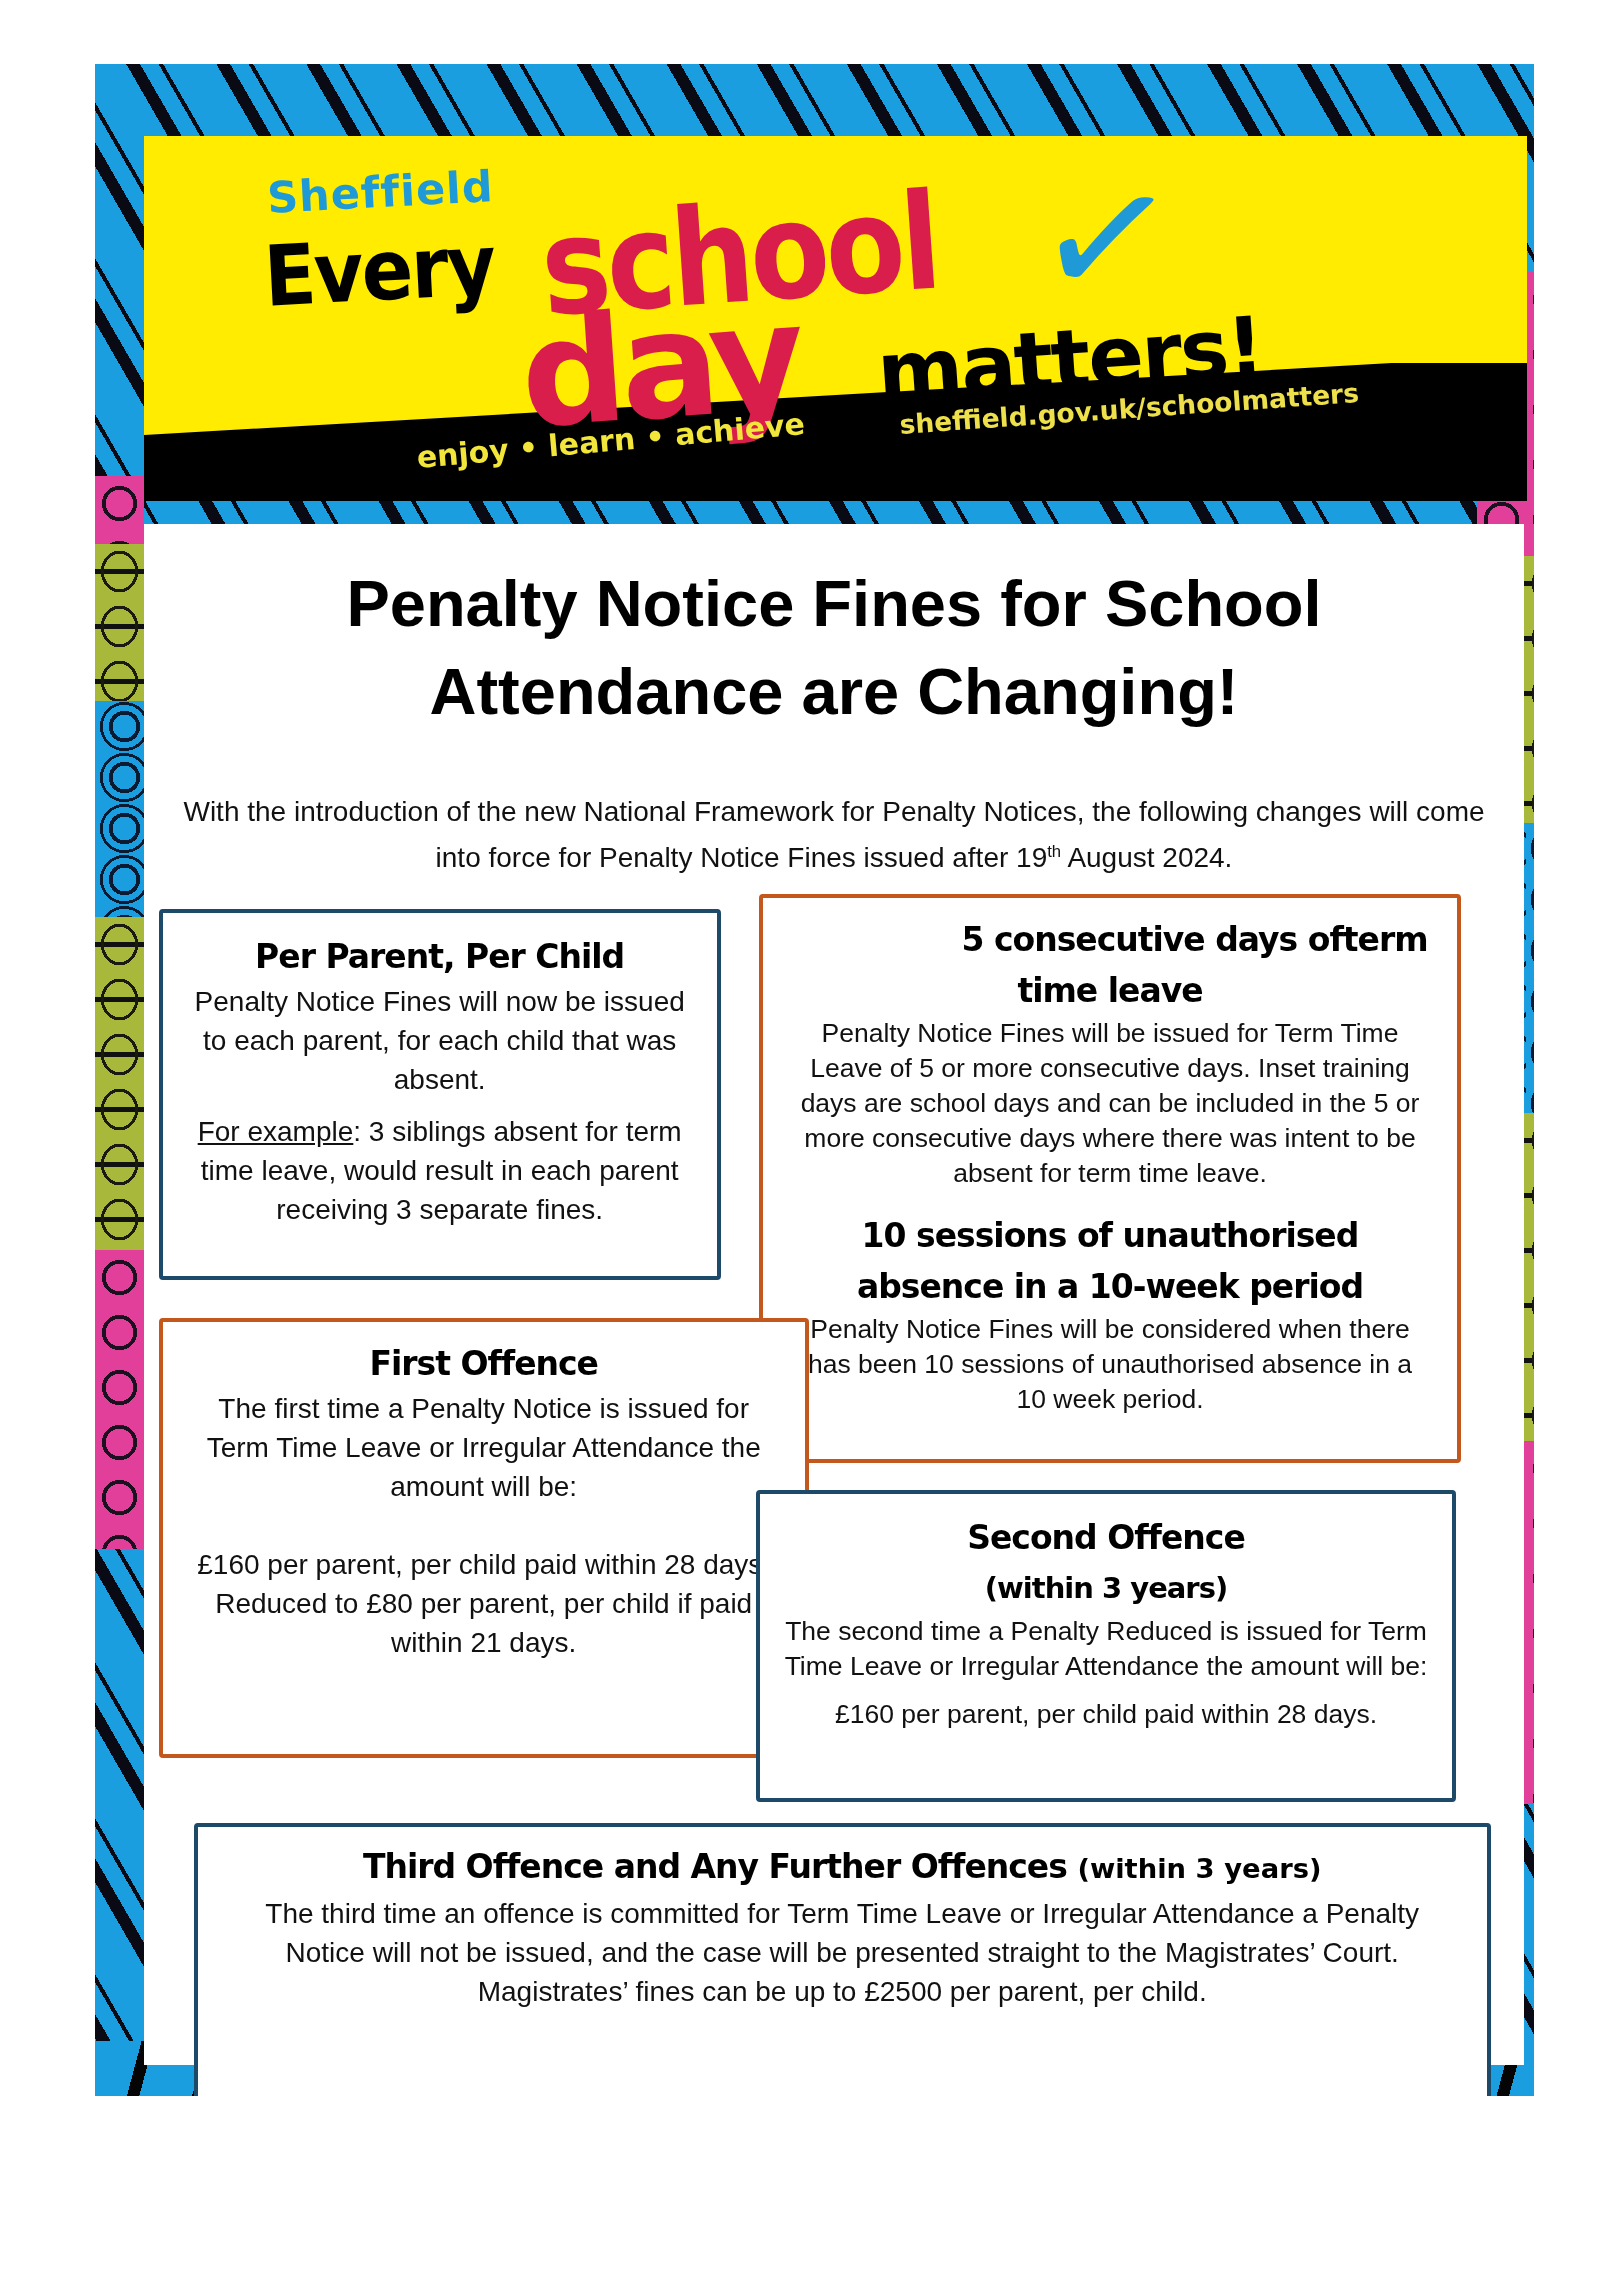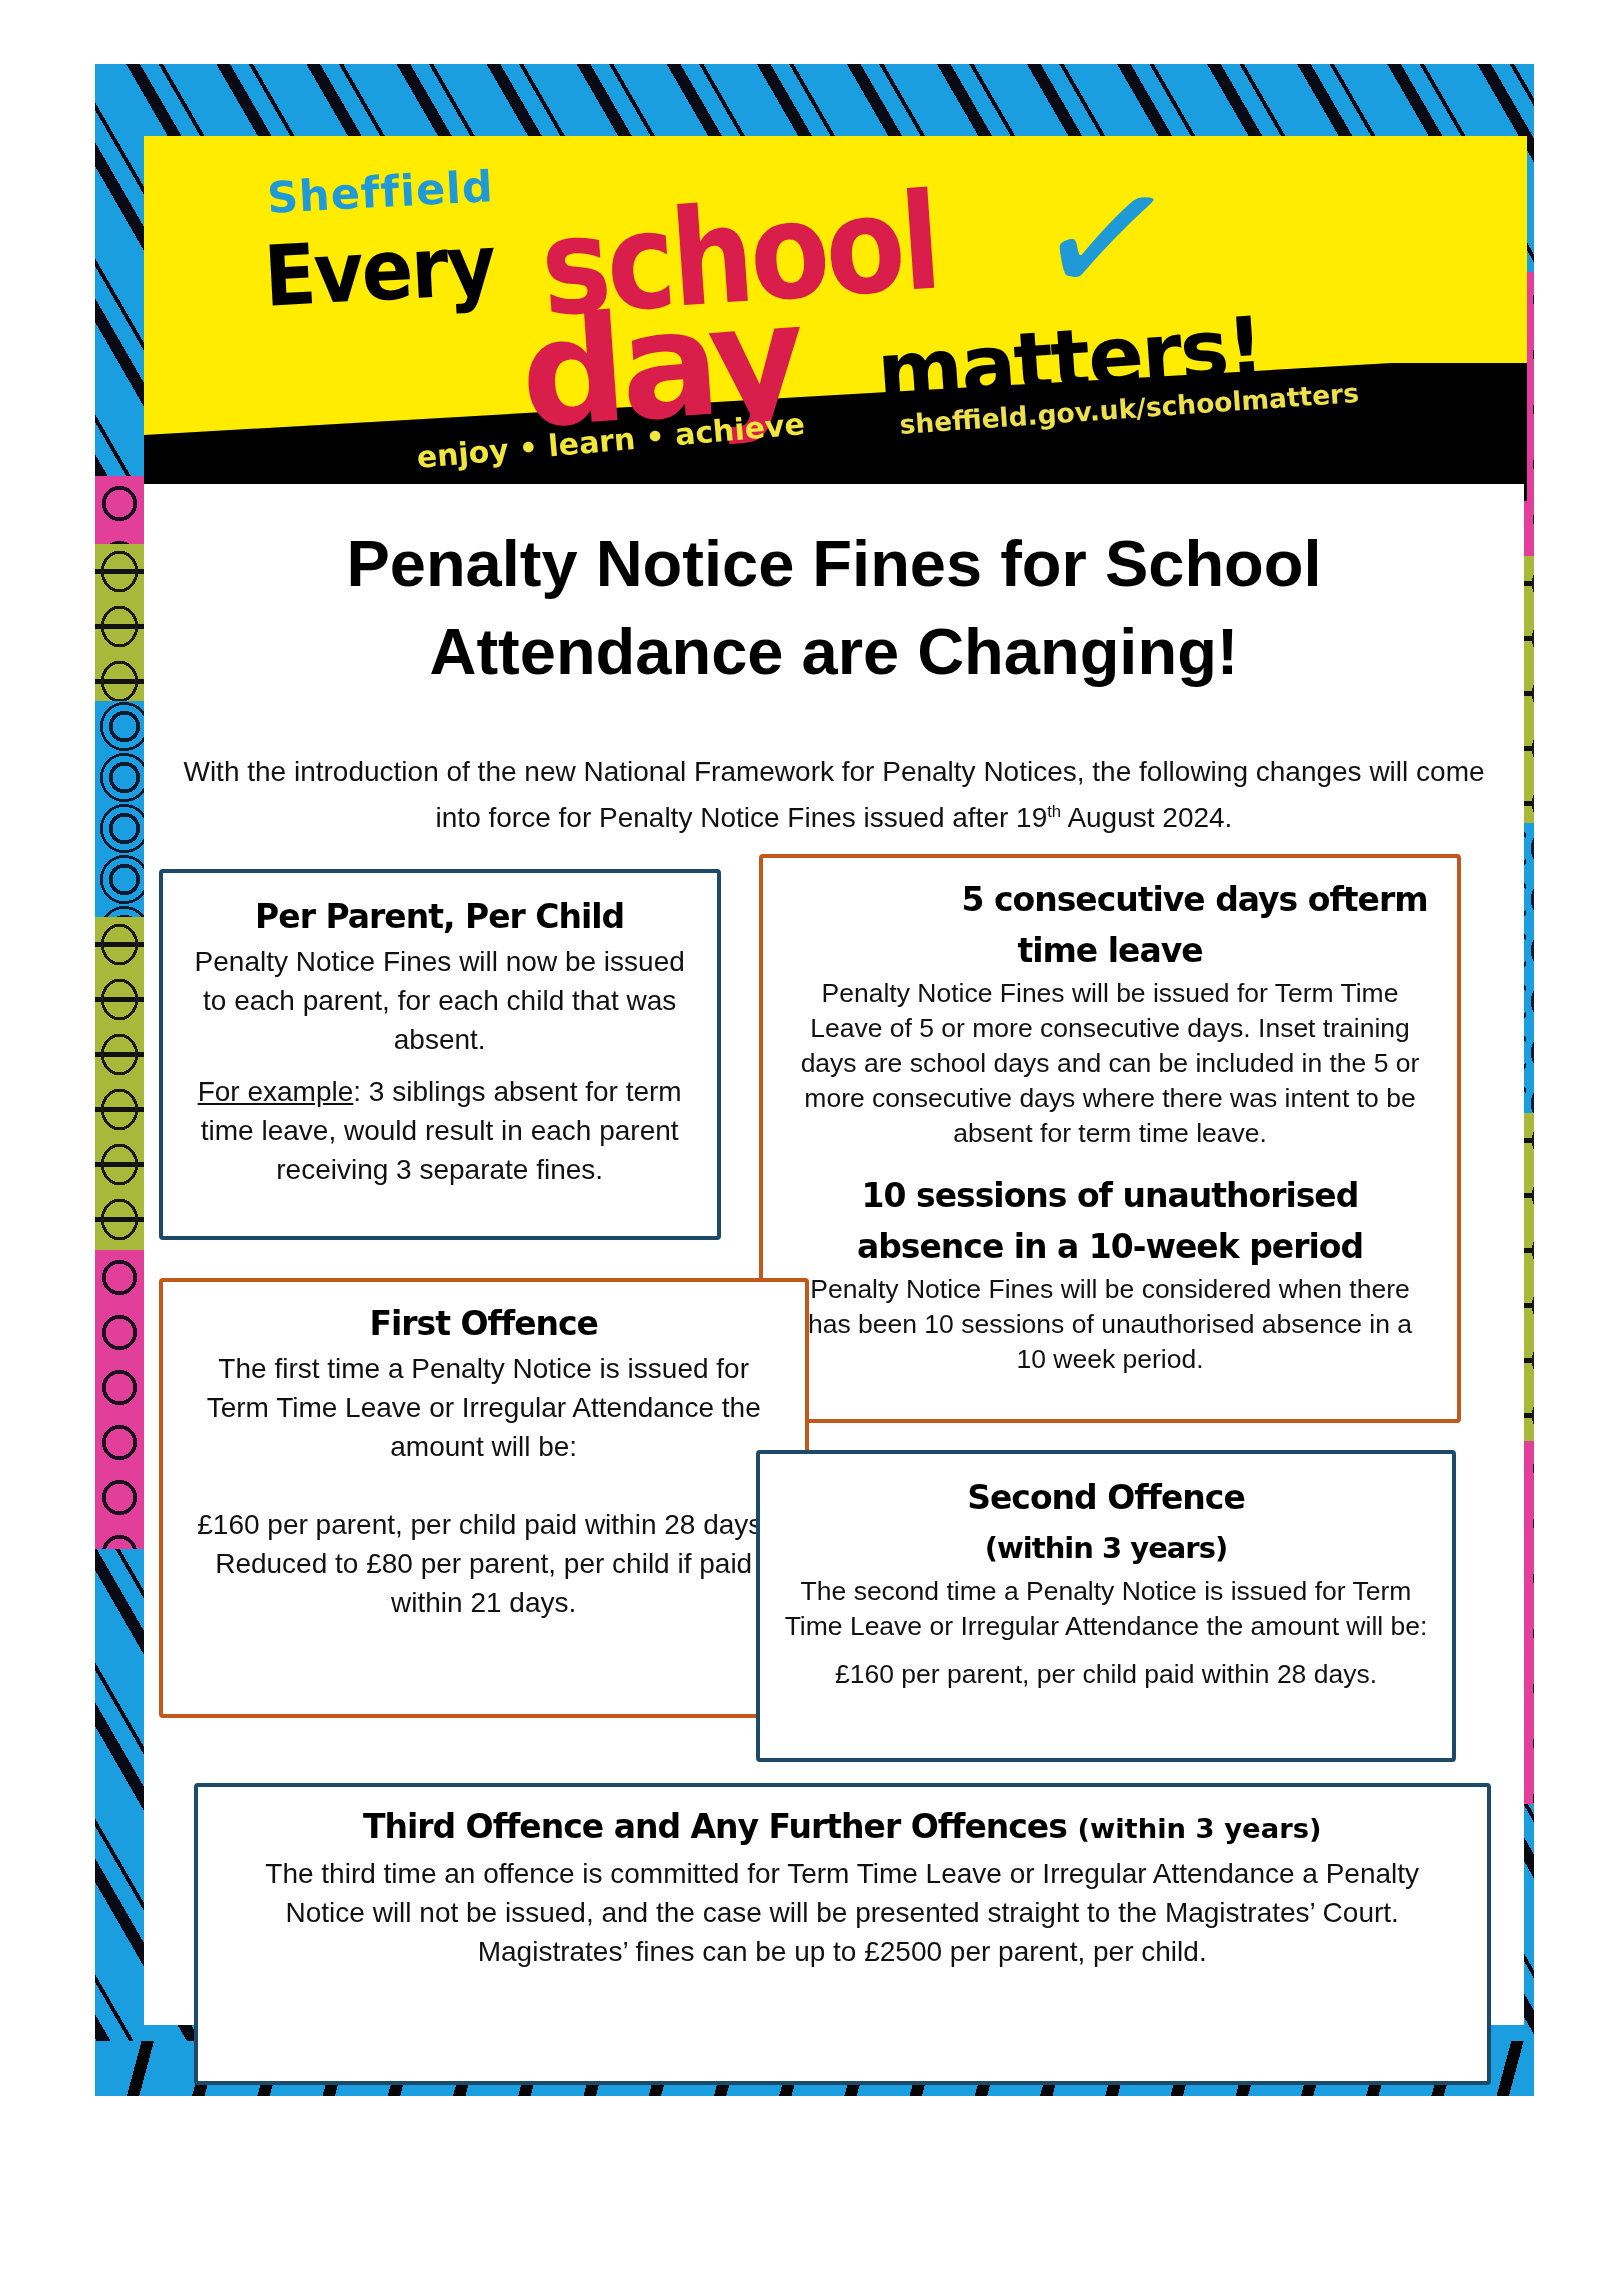--- a/index.html
+++ b/index.html
@@ -25,21 +25,21 @@
   .banner-black { top:227px; height:auto; clip-path: polygon(0 72px, 100% -7.8px, 100% 100%, 0 100%); bottom:0; }
   .logo-sheffield { position:absolute; left:123px; top:31px; font-family:"DejaVu Sans", sans-serif; font-weight:bold; font-size:43px; color:#1f9ad6; letter-spacing:1px; transform:rotate(-3deg); }
   .logo-every { position:absolute; left:120px; top:90px; font-family:"DejaVu Sans", sans-serif; font-weight:bold; font-size:76px; color:#000; transform:rotate(-3deg) scaleY(1.1); letter-spacing:-2px; }
   .logo-school { position:absolute; left:397px; top:51px; font-family:"DejaVu Sans", sans-serif; font-weight:bold; font-size:116px; color:#d91e4b; transform:rotate(-4deg) scaleY(1.15); letter-spacing:-3.9px; }
   .logo-check { position:absolute; left:892px; top:19.6px; font-family:"DejaVu Sans", sans-serif; font-weight:bold; font-size:167px; color:#1f9ad6; transform:rotate(8deg); line-height:1; }
   .logo-day { position:absolute; left:377px; top:157px; font-family:"DejaVu Sans", sans-serif; font-weight:bold; font-size:147px; color:#d91e4b; transform:rotate(-4deg); letter-spacing:-5.9px; line-height:1; z-index:2; }
   .logo-matters { position:absolute; left:733px; top:176px; font-family:"DejaVu Sans", sans-serif; font-weight:bold; font-size:82px; color:#000; transform:rotate(-4deg); letter-spacing:-2px; z-index:1; }
   .logo-tagline { position:absolute; left:272px; top:287px; font-family:"DejaVu Sans", sans-serif; font-weight:bold; font-size:30px; color:#f2e63a; transform:rotate(-5deg); z-index:3; }
   .logo-url { position:absolute; left:755px; top:257px; font-family:"DejaVu Sans", sans-serif; font-weight:bold; font-size:26.5px; color:#ede04a; transform:rotate(-4deg); z-index:3; }
 
-  .panel { position:absolute; left:49px; top:420px; width:1380px; height:1541px; background:#ffffff; }
+  .panel { position:absolute; left:49px; top:460px; width:1380px; height:1541px; background:#ffffff; }
 
   .title { position:absolute; left:0; right:0; top:36px; text-align:center; font-weight:bold; font-size:65px; line-height:88px; color:#000; }
   .intro { position:absolute; left:39px; right:39px; top:268px; text-align:center; font-size:28px; line-height:40px; color:#111; }
   .intro sup { font-size:16.7px; }
 
   .box { position:absolute; background:#fff; box-sizing:border-box; border-radius:3.9px; text-align:center; color:#111; }
   .box.navy { border:4.9px solid #1d4a68; }
   .box.orange { border:4.9px solid #c4571c; }
   .box h2 { margin:0; font-family:"DejaVu Sans", sans-serif; font-weight:bold; font-size:33px; line-height:51px; color:#000; letter-spacing:-1px; }
   .box p { margin:0; font-size:28px; line-height:39px; }
@@ -119,21 +119,21 @@
       <h2>First Offence</h2>
       <p>The first time a Penalty Notice is issued for Term Time Leave or Irregular Attendance the amount will be:</p>
       <div class="gap-lg"></div>
       <p>£160 per parent, per child paid within 28 days.</p>
       <p>Reduced to £80 per parent, per child if paid within 21 days.</p>
     </div>
 
     <div class="box navy" id="box-d">
       <h2>Second Offence</h2>
       <h2 style="font-size:29px;">(within 3 years)</h2>
-      <p class="small">The second time a Penalty Notice is issued for Term Time Leave or Irregular Attendance the amount will be:</p>
+      <p class="small">The second time a Penalty Reduced is issued for Term Time Leave or Irregular Attendance the amount will be:</p>
       <div class="gap"></div>
       <p class="small">£160 per parent, per child paid within 28 days.</p>
     </div>
 
     <div class="box navy" id="box-e">
       <h2 class="h2-inline"><span>Third Offence and Any Further Offences</span> <small>(within 3 years)</small></h2>
       <p style="padding:0 19.6px;">The third time an offence is committed for Term Time Leave or Irregular Attendance a Penalty Notice will not be issued, and the case will be presented straight to the Magistrates’ Court. Magistrates’ fines can be up to £2500 per parent, per child.</p>
       <div class="gap"></div>
     </div>
   </div>

